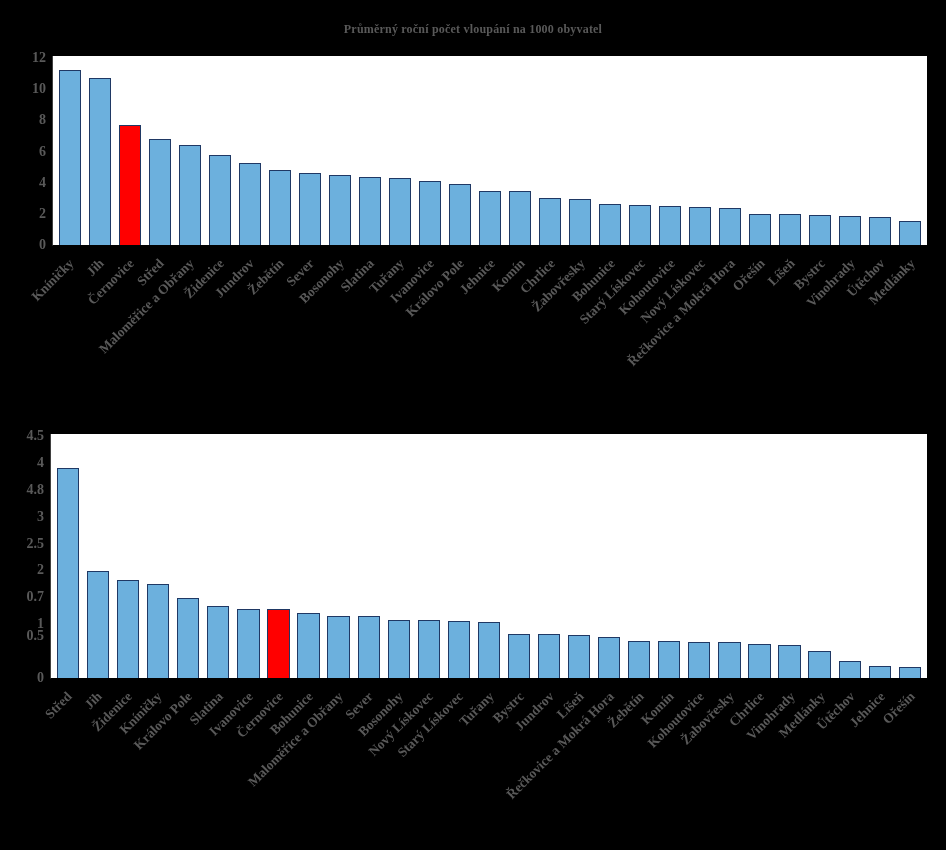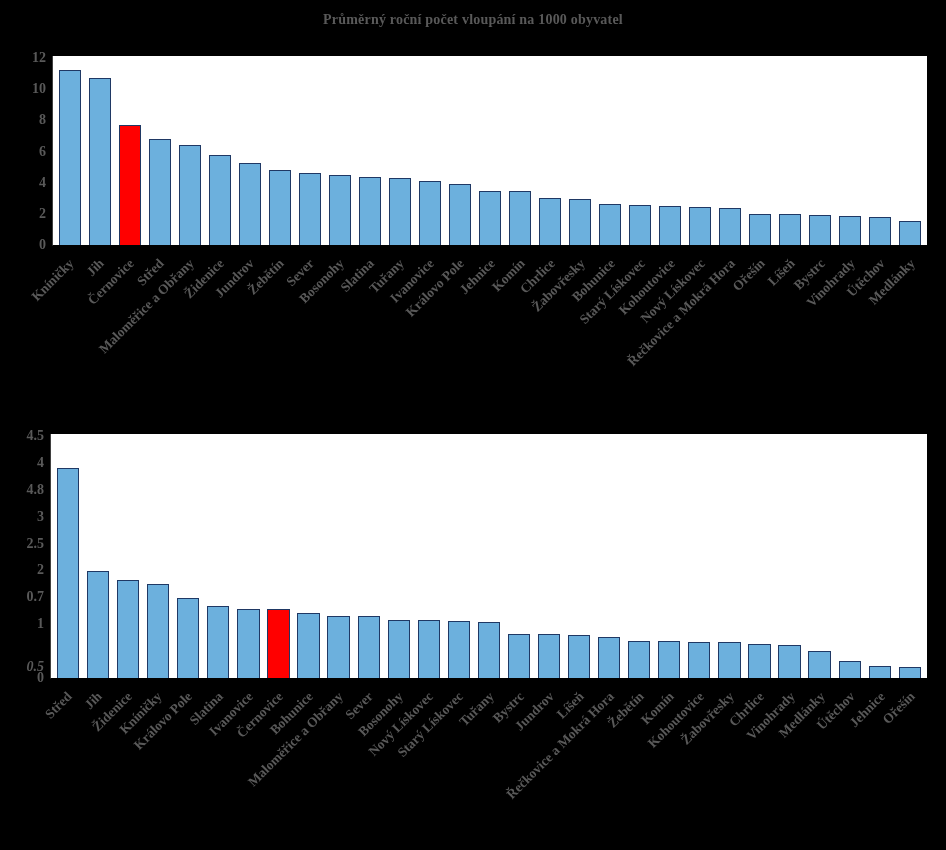--- a/index.html
+++ b/index.html
@@ -27,21 +27,21 @@
     position: absolute;
     left: 0;
     width: 946px;
     text-align: center;
     color: #595959;
     font-weight: bold;
     font-family: "Liberation Serif", "DejaVu Serif", serif;
     letter-spacing: 0.2px;
     white-space: nowrap;
   }
-  #chart1-title { top: 12px; font-size: 14px; }
+  #chart1-title { top: 22px; font-size: 12px; }
   #chart2-title { top: 8px; font-size: 16.5px; }
 
   
   .yaxis {
     position: absolute;
     color: #595959;
     font-weight: bold;
     font-size: 14px;
   }
   .ytick {
@@ -375,21 +375,21 @@
         </div>
       </div>
     </div>
 </div>
 
 <div class="chart-block" id="chart2-block">
 
 
   <div class="yaxis" id="yaxis2" style="left:0px; top:36px; width:44px; height:242px;">
       <div class="ytick" style="top: 242px;">0</div>
-      <div class="ytick" style="top: 231px; font-style: italic;">0.5</div>
+      <div class="ytick" style="top: 200px;">0.5</div>
       <div class="ytick" style="top: 188.222px;">1</div>
       <div class="ytick" style="top: 161.333px;">0.7</div>
       <div class="ytick" style="top: 134.444px;">2</div>
       <div class="ytick" style="top: 107.556px;">2.5</div>
       <div class="ytick" style="top: 80.6667px;">3</div>
       <div class="ytick" style="top: 53.7778px;">4.8</div>
       <div class="ytick" style="top: 26.8889px;">4</div>
       <div class="ytick" style="top: 0px;">4.5</div>
     </div>
 

